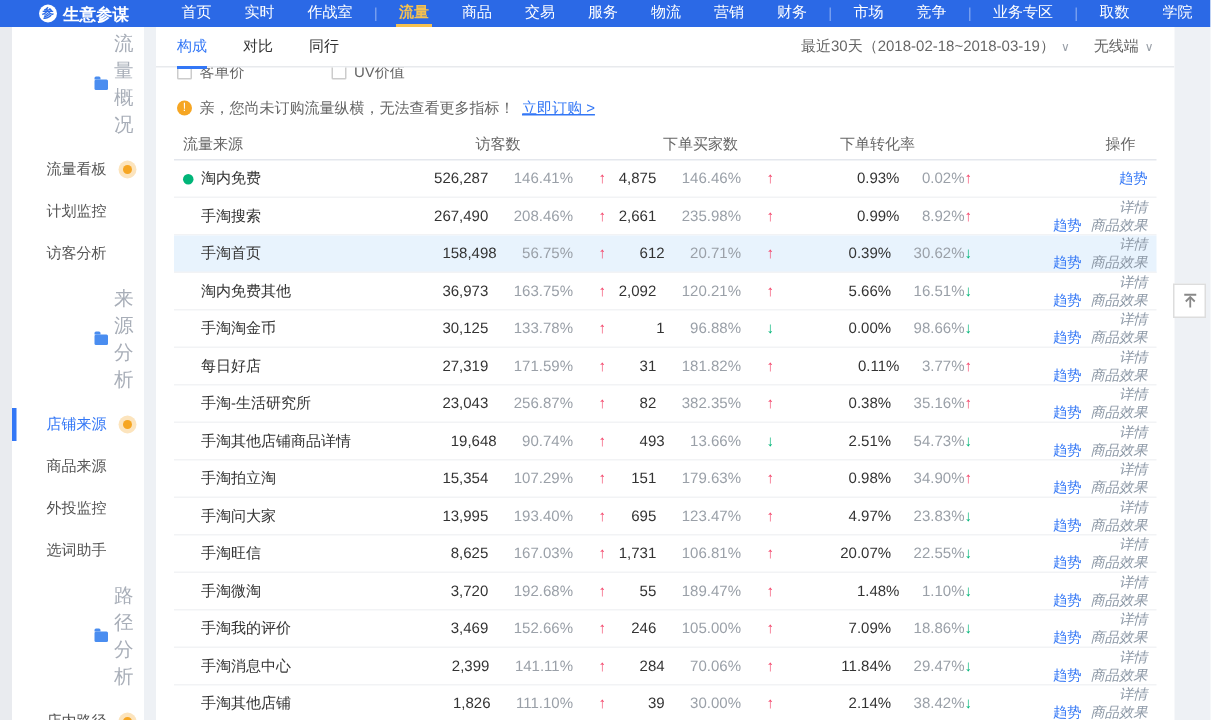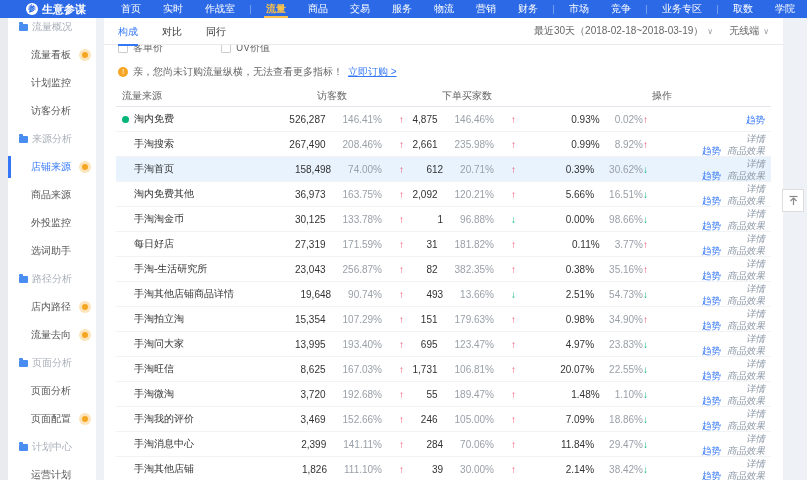--- a/index.html
+++ b/index.html
@@ -14,21 +14,21 @@
   .logo-icon { width: 12px; height: 12px; background: #fff; border-radius: 50%; color: #2b69e6; font-size: 8px; line-height: 12px; text-align: center; font-weight: bold; }
   .nav-item { color: #fff; font-size: 10px; padding: 0 11px; height: 18px; line-height: 17px; position: relative; cursor: pointer; white-space: nowrap; }
   .nav-item.active { color: #f6c14f; font-weight: bold; }
   .nav-item.active::after { content: ""; position: absolute; left: 9px; right: 9px; bottom: 0; height: 2px; background: #f6c14f; }
   .nav-sep { width: 1px; height: 9px; background: rgba(255,255,255,.35); margin: 0 4px; }
   
   .layout { display: flex; height: 462px; }
   .left-strip { width: 8px; background: #e9ebef; }
   .sidebar { width: 88px; background: #fff; overflow: hidden; }
   .sidebar-inner { margin-top: -5px; }
-  .sb-section { display: flex; align-items: center; gap: 4px; padding: 7px 0 7px 11px; color: #a8aeb8; font-size: 10px; cursor: pointer; }
+  .sb-section { display: flex; align-items: center; gap: 4px; padding: 7px 0 7px 11px; color: #a8aeb8; font-size: 13px; cursor: pointer; margin-left: 44px; }
   .sb-folder { width: 9px; height: 7px; background: #4a8df0; border-radius: 1px; position: relative; flex: none; }
   .sb-folder::before { content: ""; position: absolute; top: -2px; left: 0; width: 4px; height: 2px; background: #4a8df0; border-radius: 1px 1px 0 0; }
   .sb-item { position: relative; padding: 7px 0 7px 23px; color: #555; font-size: 10px; cursor: pointer; white-space: nowrap; }
   .sb-item.active { color: #3377f6; }
   .sb-item.active::before { content: ""; position: absolute; left: 0; top: 3px; bottom: 3px; width: 3px; background: #3377f6; }
   .badge { position: absolute; right: 5px; top: 50%; transform: translateY(-50%); width: 12px; height: 12px; border-radius: 50%; background: rgba(246,166,35,.30); }
   .badge::after { content: ""; position: absolute; inset: 3px; border-radius: 50%; background: #f6a623; }
   
   .content { flex: 1; background: #fff; margin-left: 8px; margin-right: 24px; display: flex; flex-direction: column; overflow: hidden; }
   .tabbar { display: flex; align-items: center; height: 27px; border-bottom: 1px solid #e8eaed; padding: 0 14px; flex: none; }
@@ -180,20 +180,21 @@
       <span class="notice-icon">!</span>
       <span>亲，您尚未订购流量纵横，无法查看更多指标！</span>
       <span class="notice-link">立即订购 &gt;</span>
     </div>
 
     <div class="table">
       <div class="thead grid-cols">
           <div class="th th-name">流量来源</div>
           <div class="th th-num">访客数</div>
           <div class="th th-num">下单买家数</div>
+          <div class="th th-num">下单转化率</div>
           <div class="th th-ops">操作</div>
         </div>
       <div>
           <div class="trow grid-cols">
             <div class="c-name">
               <span class="src-dot" style="background: rgb(0, 181, 120);"></span>
               <span>淘内免费</span>
             </div>
             <div class="c-num">
               <span class="num">526,287</span>
@@ -244,21 +245,21 @@
                 <span class="link-gray">商品效果</span>
               </div>
             </div>
           </div>
           <div class="trow grid-cols hl">
             <div class="c-name child">
               <span>手淘首页</span>
             </div>
             <div class="c-num">
               <span class="num">158,498</span>
-              <span class="pct">74.00%</span>
+              <span class="pct">56.75%</span>
               <span class="arr-up">↑</span>
             </div>
             <div class="c-num buyers">
               <span class="num">612</span>
               <span class="pct">20.71%</span>
               <span class="arr-up">↑</span>
             </div>
             <div class="c-conv">
               <span class="conv-main">0.39%</span>
               <span class="pct">30.62%</span>

